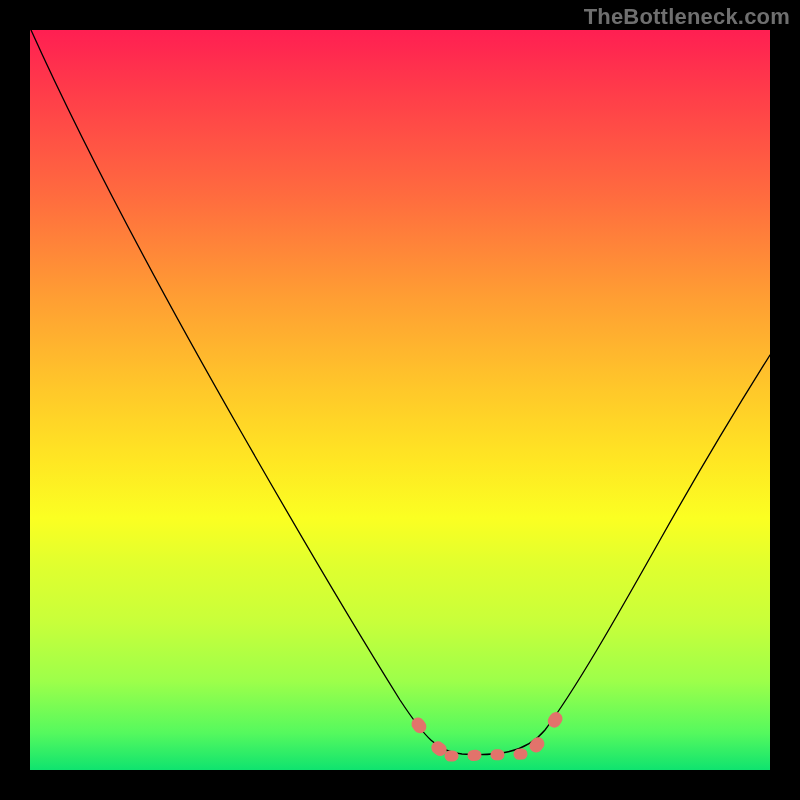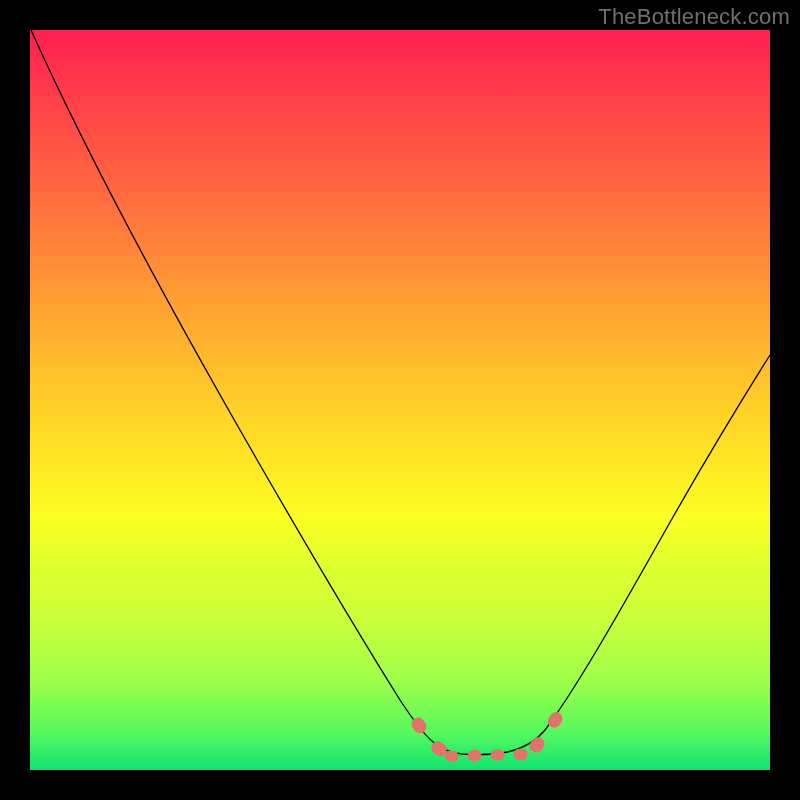--- a/index.html
+++ b/index.html
@@ -16,21 +16,21 @@
     width: 800px;
     height: 800px;
     background: #000;
   }
   .watermark {
     position: absolute;
     top: 4px;
     right: 10px;
     color: #6f6f6f;
     font-size: 22px;
-    font-weight: 400;
+    font-weight: 700;
     letter-spacing: 0.2px;
     z-index: 5;
   }
   .plot {
     position: absolute;
     left: 30px;
     top: 30px;
     width: 740px;
     height: 740px;
     background: linear-gradient(to bottom,

